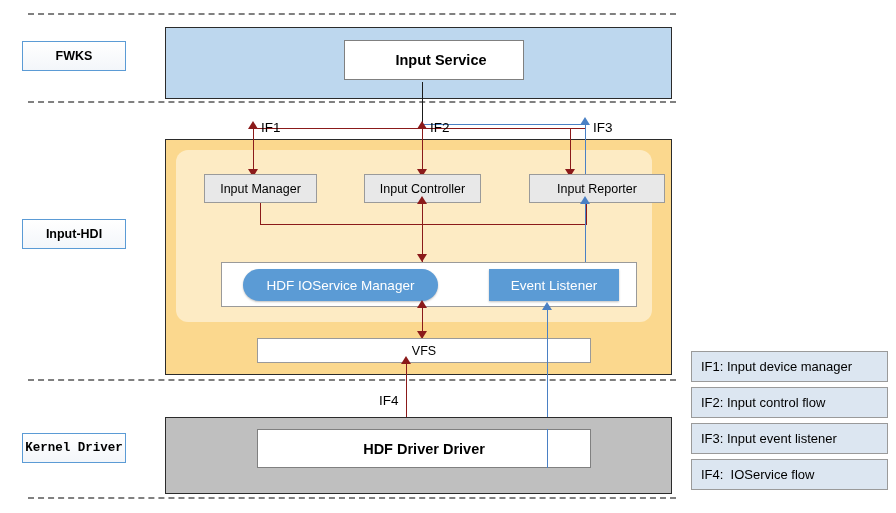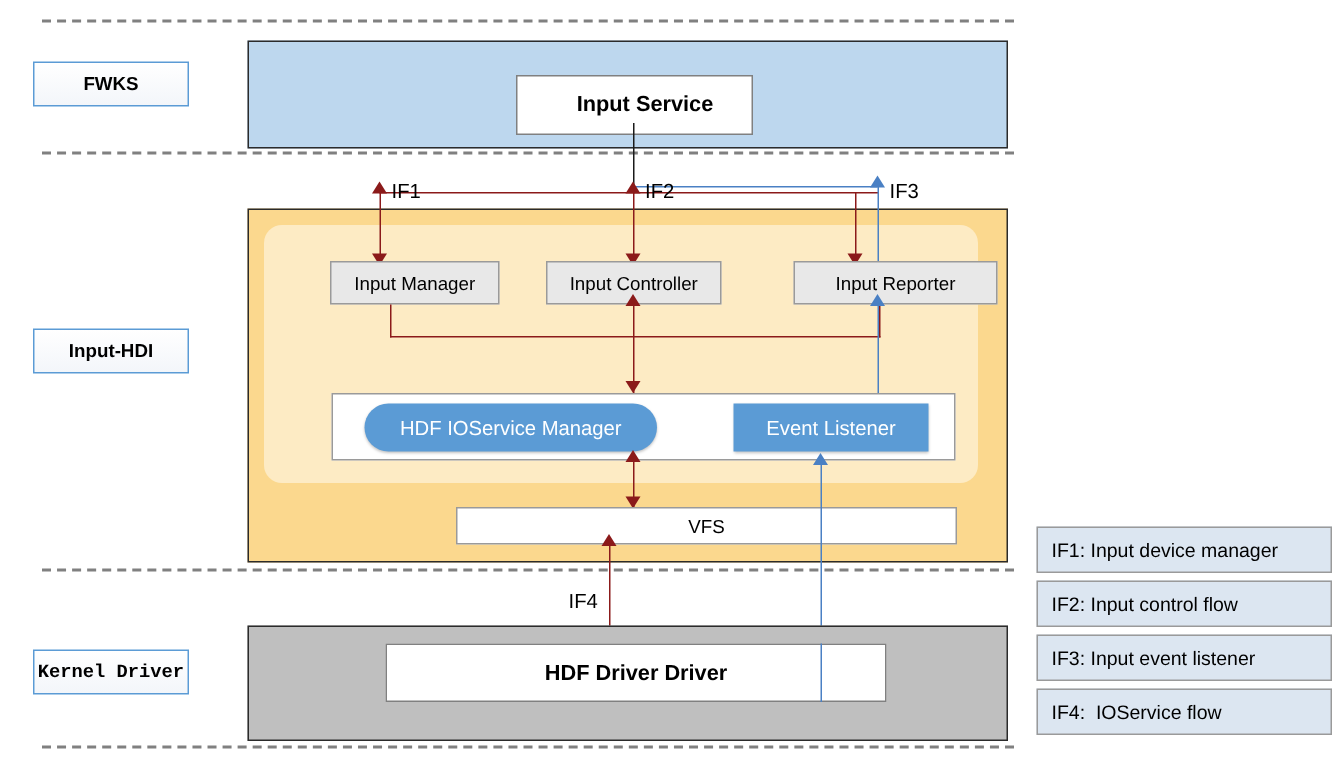--- a/index.html
+++ b/index.html
@@ -162,21 +162,21 @@
       <span>Input-HDI</span>
     </div>
   <div class="abs layer-tag" style="top:41px;">
       <span>FWKS</span>
     </div>
   <div class="abs layer-tag" style="top:433px;font-family:Liberation Mono, monospace;">
       <span>Kernel Driver</span>
     </div>
 
   <div class="abs container-fwks"></div>
-  <div class="abs box-white-bold" style="left:344px; top:50px; width:158px; height:40px;padding-left:14px;">
+  <div class="abs box-white-bold" style="left:344px; top:40px; width:180px; height:40px;padding-left:14px;">
     <span>Input Service</span>
   </div>
 
   <div class="abs vline-black" style="left:422px; top:82px; height:47px;"></div>
 
   <div class="abs container-hdi"></div>
   <div class="abs hdi-inner"></div>
 
   <div class="abs hline-red" style="left:253px; top:128px; width:333px;"></div>
 
@@ -192,21 +192,21 @@
   <div class="abs arw arw-down-red" style="left:417px; top:169px;"></div>
   <div class="abs if-label" style="left:430px; top:120px;">IF2</div>
 
   <div class="abs vline-red" style="left:570px; top:128px; height:48px;"></div>
   <div class="abs arw arw-down-red" style="left:565px; top:169px;"></div>
 
   <div class="abs vline-blue" style="left:585px; top:124px; height:52px;"></div>
   <div class="abs arw arw-up-blue" style="left:580px; top:117px;"></div>
   <div class="abs if-label" style="left:593px; top:120px;">IF3</div>
 
-  <div class="abs box-gray" style="left:220px; top:174px; width:113px; height:29px;">
+  <div class="abs box-gray" style="left:204px; top:174px; width:113px; height:29px;">
     <span>Input Manager</span>
   </div>
   <div class="abs box-gray" style="left:364px; top:174px; width:117px; height:29px;">
     <span>Input Controller</span>
   </div>
   <div class="abs box-gray" style="left:529px; top:174px; width:136px; height:29px;">
     <span>Input Reporter</span>
   </div>
 
   <div class="abs vline-red" style="left:260px; top:203px; height:22px;"></div>
@@ -225,21 +225,21 @@
     <span>HDF IOService Manager</span>
   </div>
   <div class="abs rect-blue" style="left:489px; top:269px; width:130px; height:32px;">
     <span>Event Listener</span>
   </div>
 
   <div class="abs vline-red" style="left:422px; top:307px; height:32px;"></div>
   <div class="abs arw arw-up-red" style="left:417px; top:300px;"></div>
   <div class="abs arw arw-down-red" style="left:417px; top:331px;"></div>
 
-  <div class="abs box-plain" style="left:257px; top:338px; width:334px; height:25px;margin-left:47px;">
+  <div class="abs box-plain" style="left:257px; top:338px; width:334px; height:25px;">
     <span>VFS</span>
   </div>
 
   <div class="abs vline-red" style="left:406px; top:363px; height:81px;"></div>
   <div class="abs arw arw-up-red" style="left:401px; top:356px;"></div>
   <div class="abs arw arw-down-red" style="left:401px; top:437px;"></div>
   <div class="abs if-label" style="left:379px; top:393px;">IF4</div>
 
   <div class="abs vline-blue" style="left:547px; top:309px; height:148px;"></div>
   <div class="abs arw arw-up-blue" style="left:542px; top:302px;"></div>

